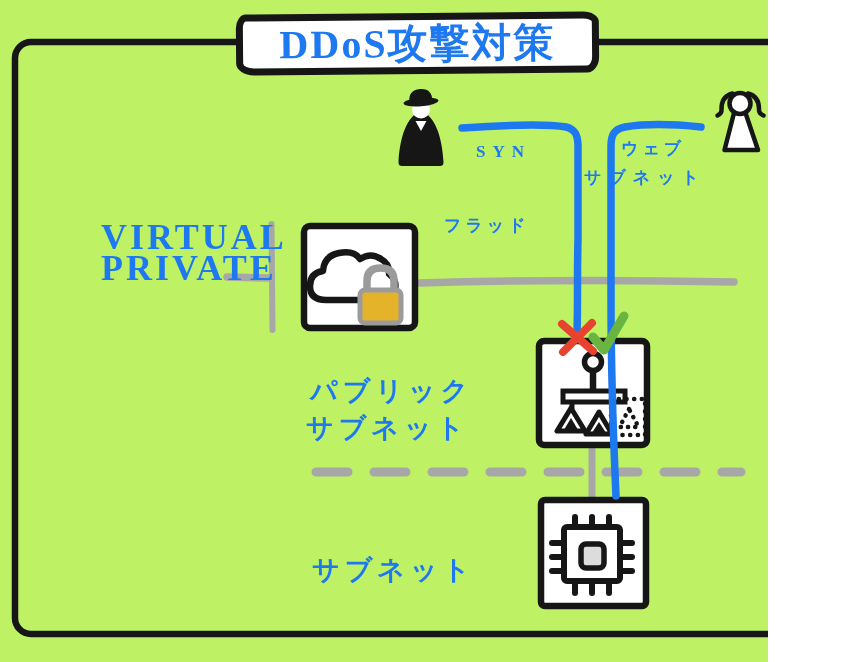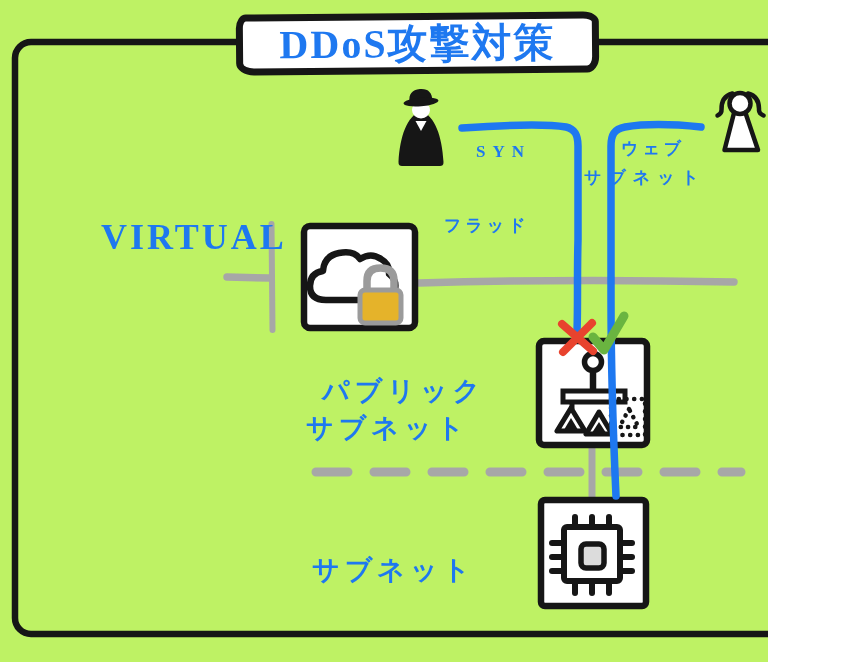--- a/index.html
+++ b/index.html
@@ -140,26 +140,27 @@
       <path d="M36 6.5 Q47.5 9.5 47 23 Q46.8 26.5 51.5 28.5" class="ink-s" stroke-width="4.5" stroke-linecap="round"></path>
     </g>
   </svg>
 
   <div class="title-box">
     <span class="title-text">DDoS攻撃対策</span>
   </div>
 
   <div class="lbl lbl-en" style="left:101px;top:222px;">
     <div>VIRTUAL</div>
+    <div>PRIVATE</div>
   </div>
 
   <div class="lbl lbl-sm" style="left:476px;top:143px;letter-spacing:7px;">SYN</div>
   <div class="lbl lbl-sm" style="left:444px;top:172px;margin-top:45px;">フラッド</div>
 
   <div class="lbl lbl-sm" style="left:621px;top:140px;">ウェブ</div>
   <div class="lbl lbl-sm" style="left:584px;top:169px;letter-spacing:7px;">サブネット</div>
 
-  <div class="lbl lbl-jp" style="left:322px;top:378px;text-align:right;">パブリック</div>
+  <div class="lbl lbl-jp" style="left:310px;top:378px;text-align:right;">パブリック</div>
   <div class="lbl lbl-jp" style="left:306px;top:415px;">サブネット</div>
 
   <div class="lbl lbl-jp" style="left:312px;top:557px;">サブネット</div>
 
 </div>
 
 </body></html>

